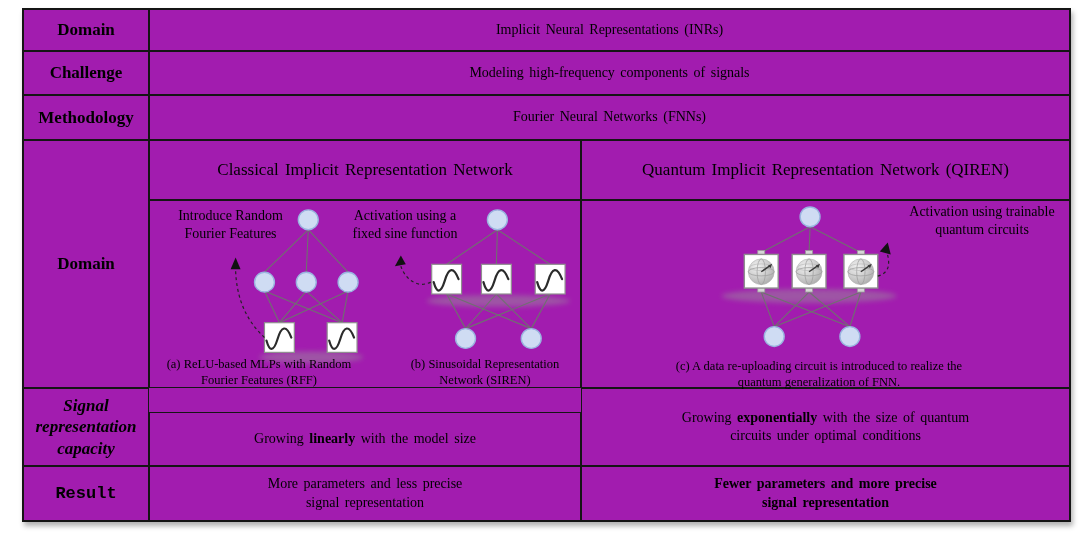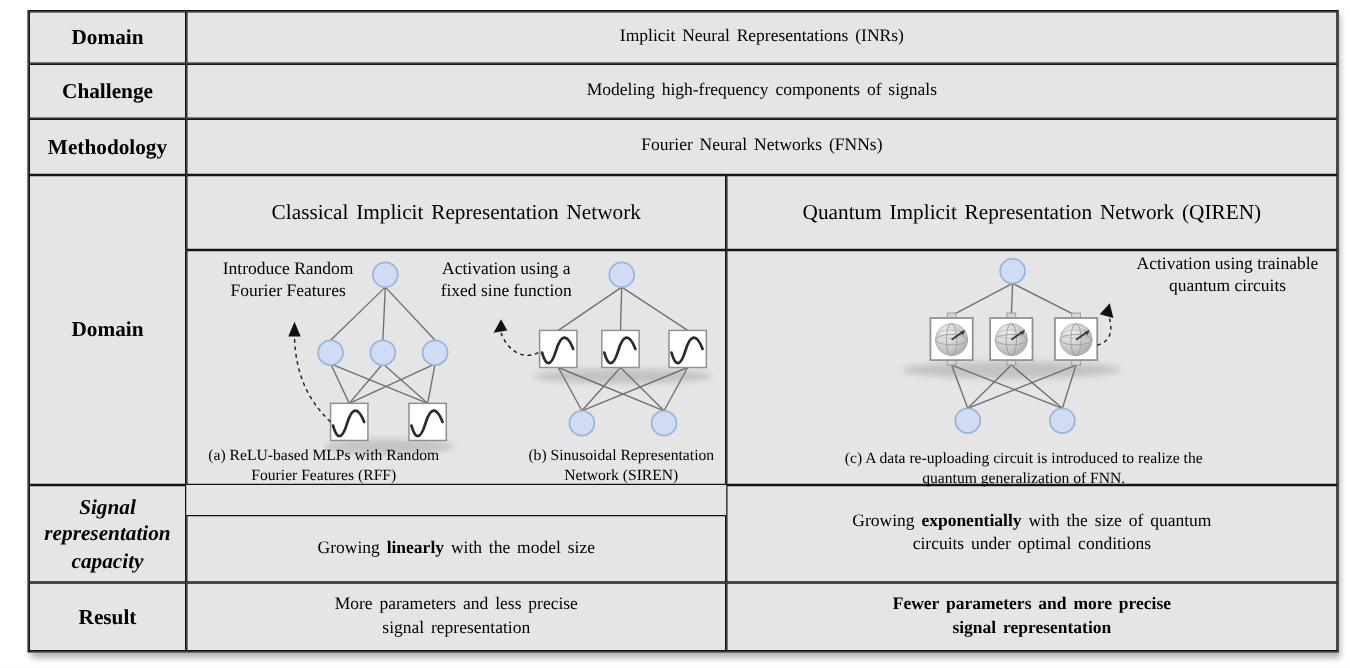--- a/index.html
+++ b/index.html
@@ -4,21 +4,21 @@
 <style>
   html,body{margin:0;padding:0;background:#ffffff;}
   body{width:1080px;height:534px;position:relative;overflow:hidden;
        font-family:"Liberation Serif","DejaVu Serif",serif;color:#000;}
   .tbl{
     position:absolute;left:22px;top:8px;
     display:grid;
     grid-template-columns:126px 432px 489px;
     grid-template-rows:42px 44px 45px 60px 188px 78px 55px;
     border:1px solid #151515;
-    background:#e5e5e5;
+    background:#a21caf;
     box-shadow:2px 4px 5px rgba(0,0,0,0.30);
   }
   .cell{
     border:1px solid #151515;
     box-sizing:border-box;
     display:flex;align-items:center;justify-content:center;
     text-align:center;
   }
   .rowlabel{font-weight:bold;font-size:17px;line-height:1.25;white-space:pre-line;}
   .value{font-size:14px;word-spacing:2px;line-height:1.3;white-space:pre-line;}
@@ -36,26 +36,26 @@
     text-align:center;z-index:2;
   }
   
   .p-domain-l{grid-area:1/1/2/2;} .p-domain-v{grid-area:1/2/2/4;}
   .p-chall-l{grid-area:2/1/3/2;}  .p-chall-v{grid-area:2/2/3/4;}
   .p-meth-l{grid-area:3/1/4/2;}   .p-meth-v{grid-area:3/2/4/4;}
   .p-model-l{grid-area:4/1/6/2;}
   .p-ch{grid-area:4/2/5/3;} .p-qh{grid-area:4/3/5/4;}
   .p-cd{grid-area:5/2/6/3;} .p-qd{grid-area:5/3/6/4;}
   .p-cap-l{grid-area:6/1/7/2;font-style:italic;} .p-cap-c{grid-area:6/2/7/3;margin-top:24px;} .p-cap-q{grid-area:6/3/7/4;}
-  .p-res-l{grid-area:7/1/8/2;} .p-res-c{grid-area:7/2/8/3;} .p-res-q{grid-area:7/3/8/4;}
+  .p-res-l{grid-area:7/1/8/2;font-family:Liberation Mono, monospace;} .p-res-c{grid-area:7/2/8/3;} .p-res-q{grid-area:7/3/8/4;}
   
   .ann-rff{left:8px;top:6px;width:145px;}
   .ann-sine{left:185px;top:6px;width:140px;}
   .cap-a{left:2px;top:155px;width:214px;}
-  .cap-b{left:258px;top:155px;width:178px;}
+  .cap-b{left:246px;top:155px;width:178px;}
   
   .ann-q{left:314px;top:2px;width:172px;}
   .cap-c{left:32px;top:157px;width:410px;}
 </style>
 </head>
 <body>
 
 <div class="tbl">
 
   <div class="cell rowlabel p-domain-l">Domain</div>

